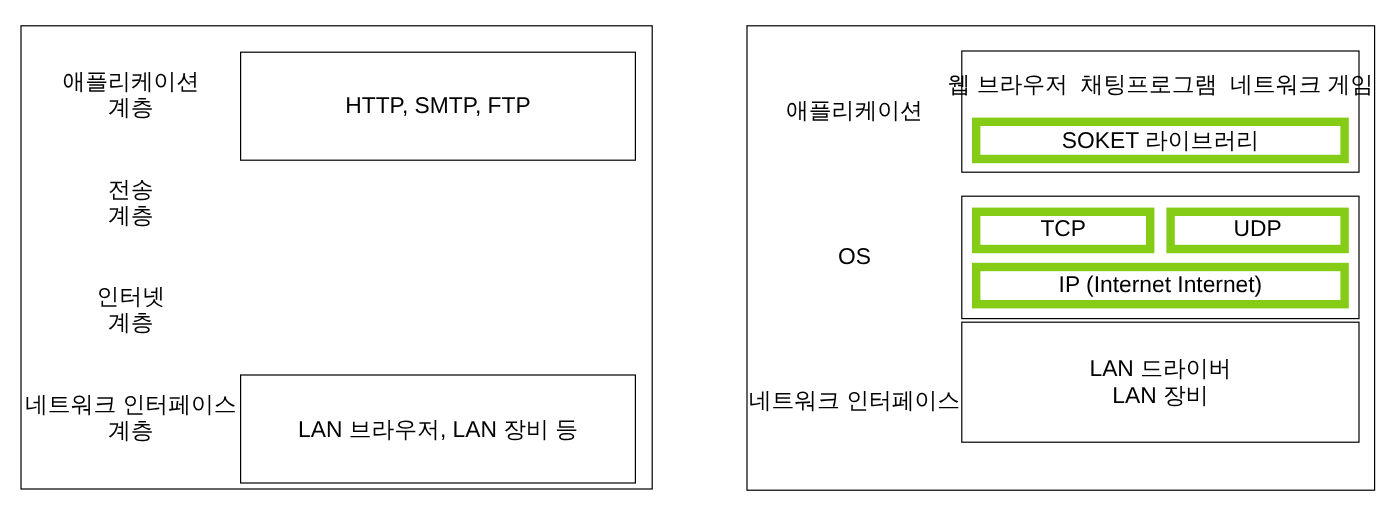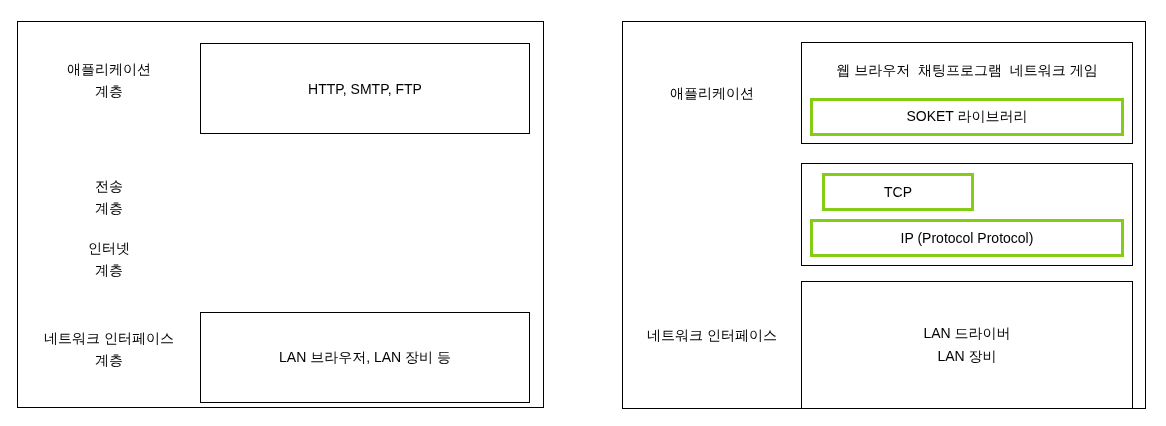--- a/index.html
+++ b/index.html
@@ -4,21 +4,21 @@
 <style>
   * { margin: 0; padding: 0; box-sizing: border-box; }
   html, body { background: #ffffff; }
   .canvas {
     position: relative;
     width: 1166px;
     height: 426px;
     background: #ffffff;
     font-family: "Liberation Sans", "DejaVu Sans", sans-serif;
     color: #000000;
-    font-size: 14px;
+    font-size: 19px;
     overflow: hidden;
     border-radius: 23px;
   }
   .panel {
     position: absolute;
     border: 1.5px solid #000000;
     background: #ffffff;
   }
   .panel-left  { left: 17px;  top: 21px; width: 527px; height: 387px; }
   .panel-right { left: 622px; top: 21px; width: 524px; height: 388px; }
@@ -46,47 +46,47 @@
   .rgroup {
     position: absolute; left: 178px; width: 332px;
     border: 1px solid #000000; background: #ffffff;
   }
   .apps-line {
     position: absolute; left: 0; right: 0; top: 0; height: 55px;
     display: flex; align-items: center; justify-content: center;
     white-space: pre; text-align: left;
   }
   .sub-box {
-    position: absolute; border: 3px solid #84cc16; height: 38px;
+    position: absolute; border: 7px solid #84cc16; height: 38px;
     display: flex; align-items: center; justify-content: center;
     text-align: center; background: #ffffff;
   }
   .socket-box { left: 8px; right: 8px; top: 55px; }
-  .tcp-box { left: 8px;  top: 9px; width: 152px; margin-left: 12px; }
+  .tcp-box { left: 8px;  top: 9px; width: 152px; }
   .udp-box { right: 8px; top: 9px; width: 152px; }
   .ip-box  { left: 8px; right: 8px; top: 55px; }
   .lan-group {
     display: flex; align-items: center; justify-content: center;
     text-align: center; white-space: pre-line; line-height: 23px;
   }
 </style>
 </head>
 <body>
 
 <div class="canvas">
 
   <div class="panel panel-left">
 
     <div class="lrow" style="top:21px;">
       <div class="layer-label">애플리케이션
 계층</div>
       <div class="layer-box">HTTP, SMTP, FTP</div>
     </div>
 
-    <div class="lrow" style="top:111px;margin-top:27px;">
+    <div class="lrow" style="top:111px;">
       <div class="layer-label">전송
 계층</div>
     </div>
 
     <div class="lrow" style="top:200px;">
       <div class="layer-label">인터넷
 계층</div>
     </div>
 
     <div class="lrow" style="top:290px;">
@@ -98,24 +98,26 @@
   </div>
 
   <div class="panel panel-right">
 
     <div class="rlabel" style="top:20px; height:102px;">애플리케이션</div>
     <div class="rgroup" style="top:20px; height:102px;">
       <div class="apps-line">웹 브라우저  채팅프로그램  네트워크 게임</div>
       <div class="sub-box socket-box">SOKET 라이브러리</div>
     </div>
 
+    <div class="rlabel" style="top:141px; height:103px;">OS</div>
     <div class="rgroup" style="top:141px; height:103px;">
       <div class="sub-box tcp-box">TCP</div>
-      <div class="sub-box ip-box">IP (Protocol Protocol)</div>
+      <div class="sub-box udp-box">UDP</div>
+      <div class="sub-box ip-box">IP (Internet Internet)</div>
     </div>
 
     <div class="rlabel" style="top:262px; height:101px;">네트워크 인터페이스</div>
-    <div class="rgroup lan-group" style="top:259px; height:128px;">LAN 드라이버
+    <div class="rgroup lan-group" style="top:246px; height:101px;">LAN 드라이버
 LAN 장비</div>
 
   </div>
 
 </div>
 
 </body></html>

